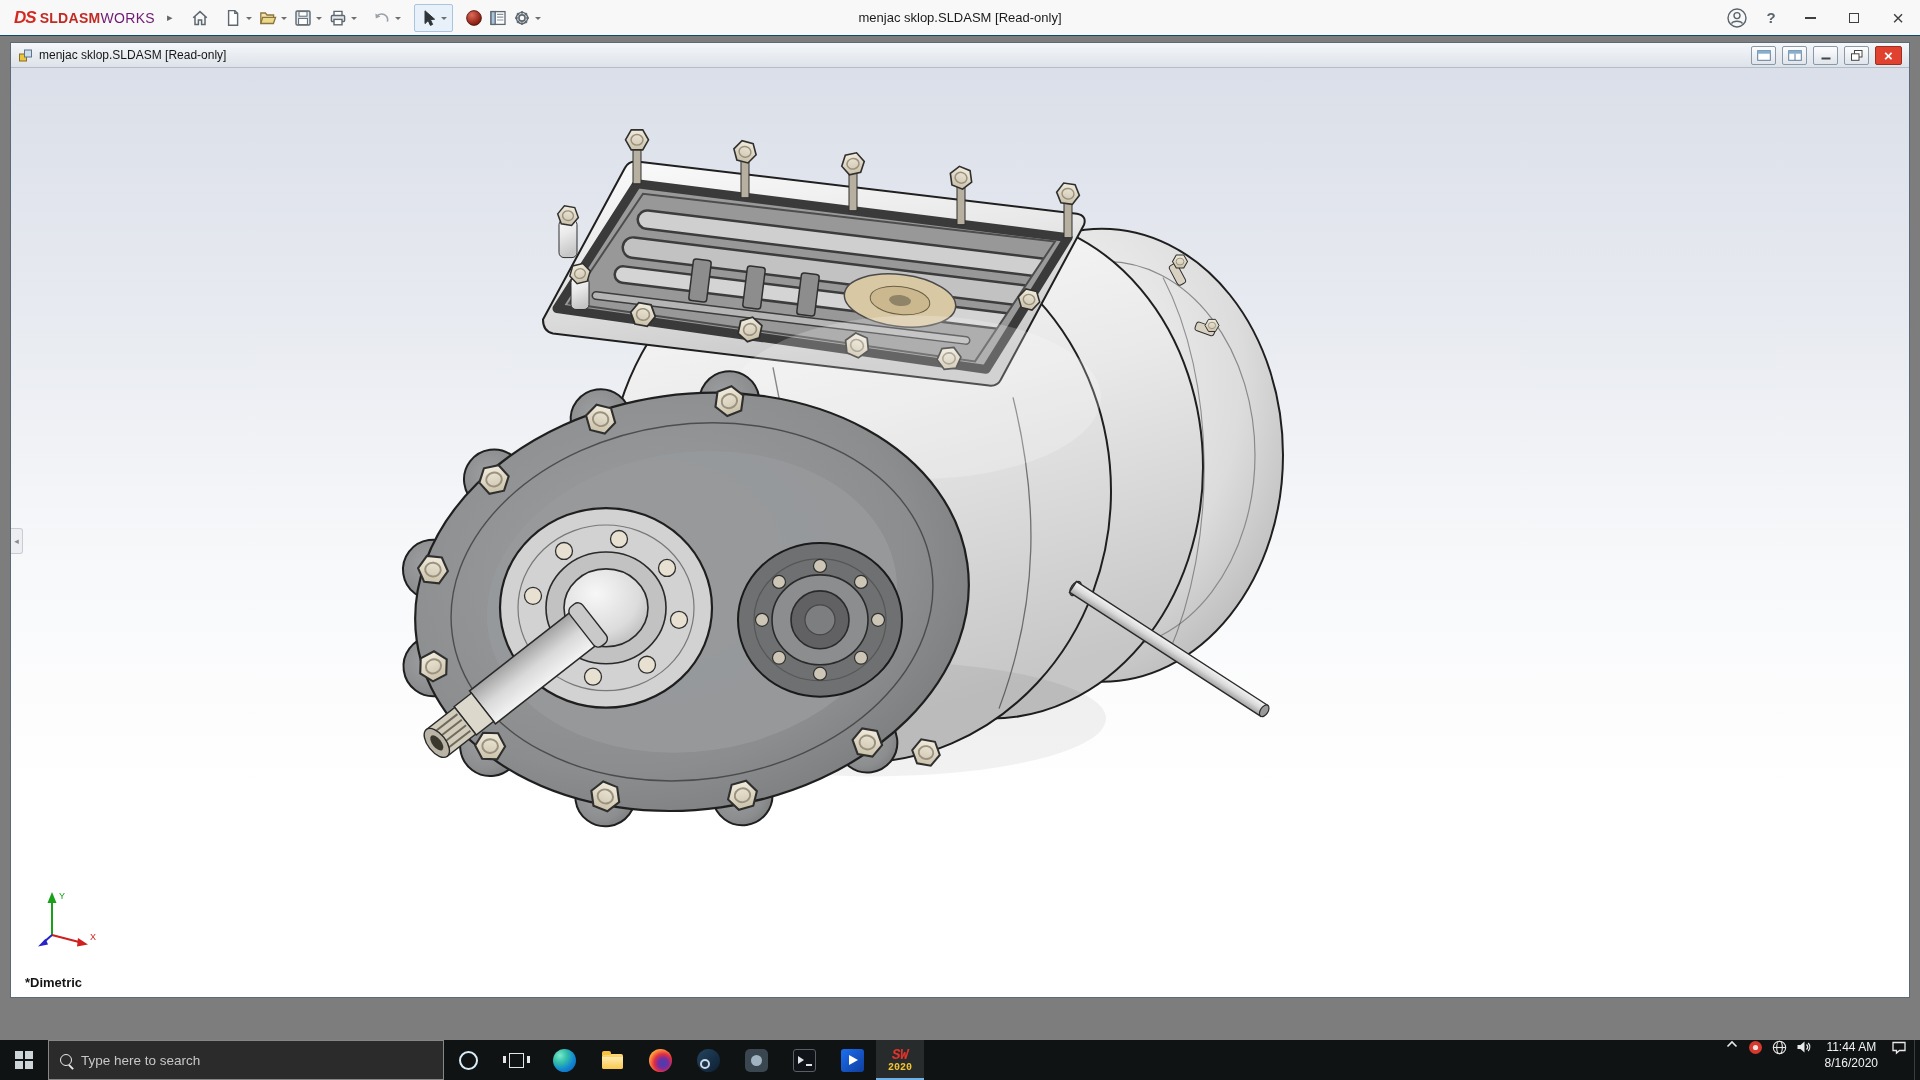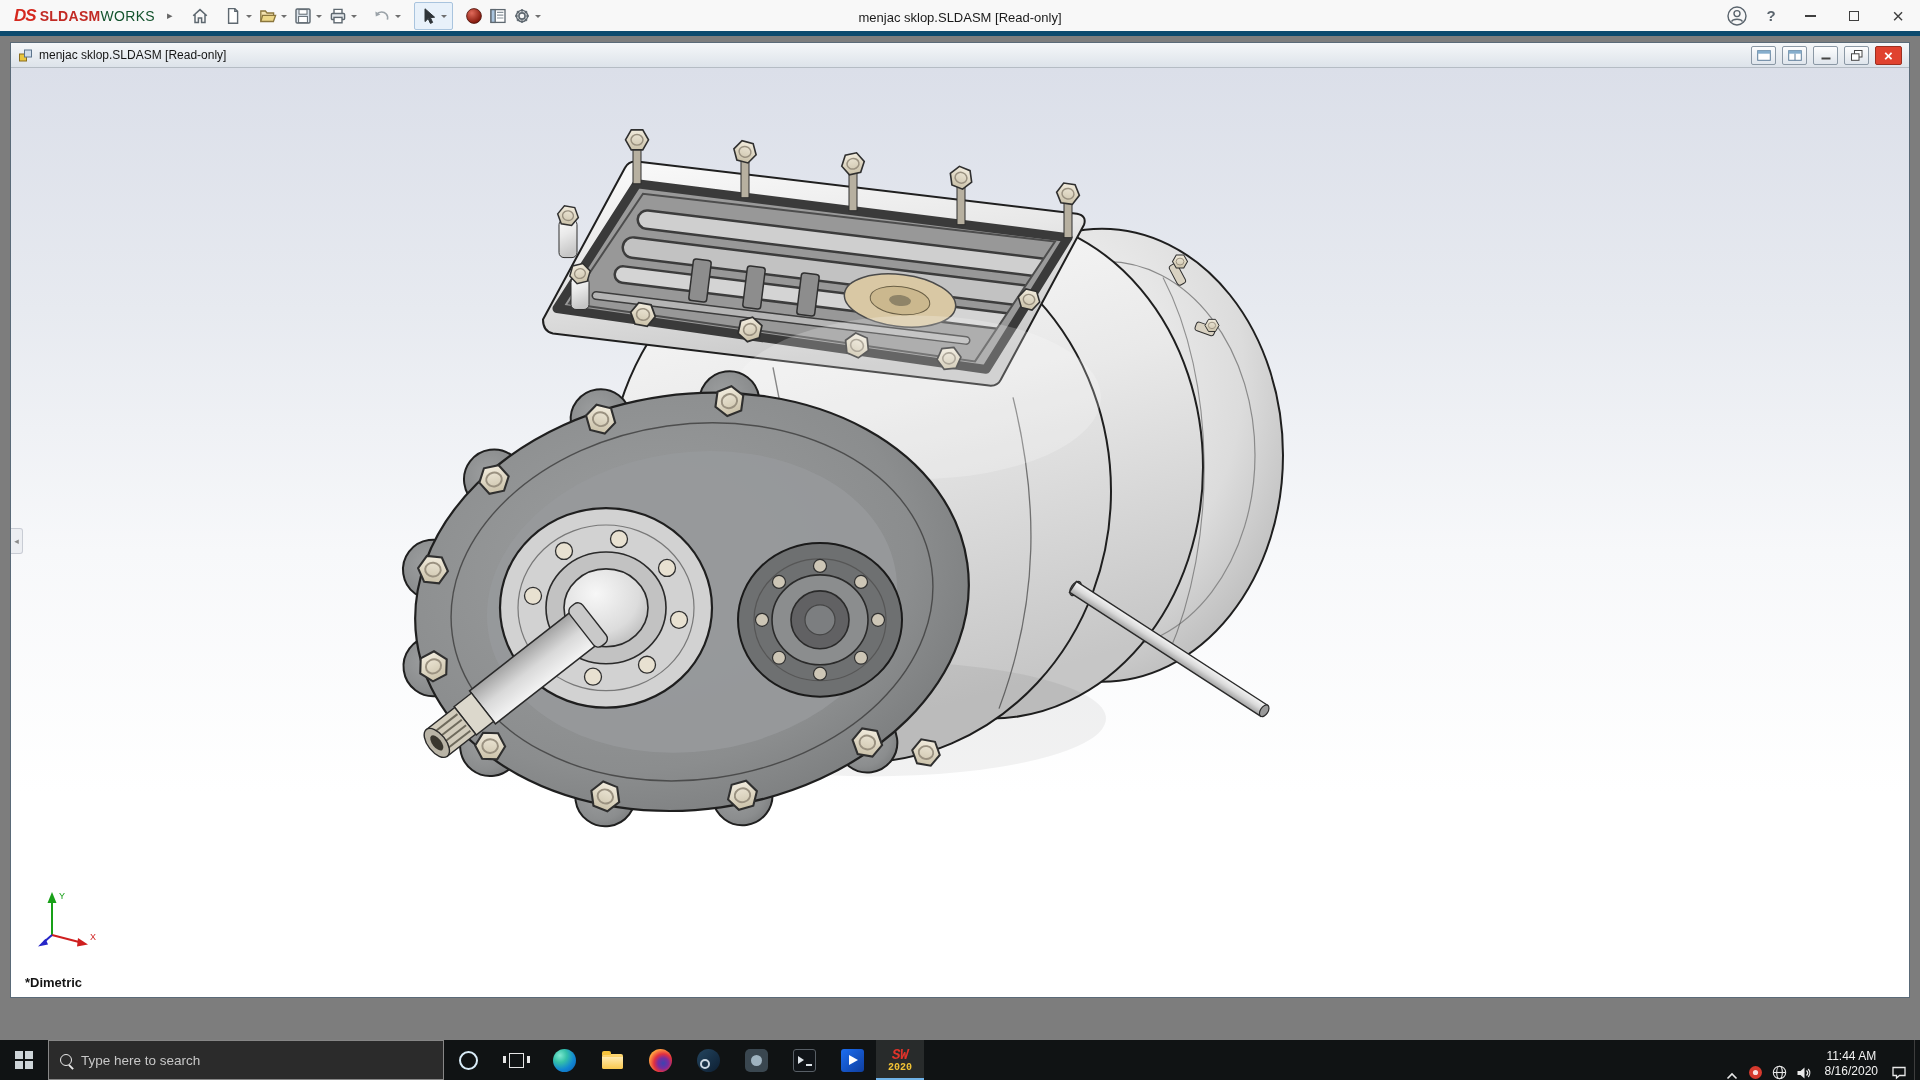--- a/index.html
+++ b/index.html
@@ -2,25 +2,25 @@
 <html><head>
 <meta charset="utf-8">
 <style>
   * { box-sizing: border-box; margin: 0; padding: 0; }
   html,body { width:1920px; height:1080px; overflow:hidden; }
   body { font-family:"Liberation Sans", sans-serif; background:#7d7d7d; position:relative; user-select:none; }
   button { font-family:inherit; cursor:default; }
 
   
   .app-titlebar { position:absolute; top:0; left:0; right:0; height:36px; background:#f8f8f8;
-    border-bottom:5px solid #0c4a6e; display:flex; align-items:center; z-index:5; }
+    border-bottom:1px solid #0c4a6e; display:flex; align-items:center; z-index:5; }
   .brand { display:flex; align-items:baseline; padding:0 4px 0 14px; }
   .brand-logo { font-style:italic; font-weight:bold; font-size:17px; color:#d5281e; margin-right:4px; letter-spacing:-1px; }
   .brand-strong { font-weight:bold; font-size:14px; color:#c22a24; letter-spacing:.3px; }
-  .brand-light { font-weight:normal; font-size:14px; color:#14532d; letter-spacing:.3px; }
+  .brand-light { font-weight:normal; font-size:14px; color:#701a75; letter-spacing:.3px; }
   .menu-expand { border:none; background:none; color:#666; font-size:11px; padding:2px 8px; }
   .toolbar { display:flex; align-items:center; margin-left:8px; }
   .tb-group { display:flex; align-items:center; margin-right:9px; }
   .tb-btn { display:flex; align-items:center; border:1px solid transparent; background:none; padding:2px 1px; height:28px; border-radius:2px; }
   .tb-btn.active { border-color:#a9c4de; background:#e8f1fa; padding:2px 3px; }
   .caret { width:0; height:0; border:3.5px solid transparent; border-top-color:#6f6f6f; margin:4px 2px 0 3px; }
   .app-title { position:absolute; left:50%; top:0; transform:translateX(-50%); line-height:36px; font-size:13px; color:#1b1b1b; white-space:nowrap; }
   .titlebar-right { margin-left:auto; display:flex; align-items:center; height:100%; }
   .tb-round { width:34px; height:100%; border:none; background:none; display:flex; align-items:center; justify-content:center; }
   .help-glyph { font-size:15px; font-weight:bold; color:#5a646d; }
@@ -81,21 +81,21 @@
   .ic-dark::after { content:''; position:absolute; left:6px; top:6px; right:6px; bottom:6px; border-radius:50%; background:#9fb3c0; }
   .ic-term { width:23px; height:23px; background:#101418; border:1px solid #585f66; border-radius:3px; position:relative; }
   .ic-term::before { content:''; position:absolute; left:4px; top:6px; border:4px solid transparent; border-left:6px solid #dfe5ea; }
   .ic-term::after { content:''; position:absolute; left:12px; bottom:5px; width:6px; height:2px; background:#dfe5ea; }
   .ic-media { width:23px; height:23px; background:linear-gradient(135deg,#1c6ef2,#0f3e9e); border-radius:3px; position:relative; }
   .ic-media::after { content:''; position:absolute; left:8px; top:6px; border-top:5.5px solid transparent; border-bottom:5.5px solid transparent; border-left:9px solid #fff; }
   .ic-sw { display:flex; flex-direction:column; align-items:center; gap:1px; }
   .sw-mark { font-weight:bold; font-style:italic; font-size:14px; color:#e0332a; line-height:1; letter-spacing:-0.5px; }
   .sw-year { font-size:10px; color:#f2c335; font-weight:bold; line-height:1; }
   .tray { margin-left:auto; display:flex; align-items:center; }
-  .tray-btn { width:24px; height:40px; border:none; background:none; display:flex; align-items:flex-end; justify-content:center; }
+  .tray-btn { width:24px; height:40px; border:none; background:none; display:flex; align-items:flex-start; justify-content:center; }
   .clock { color:#f2f2f2; font-size:12px; line-height:1.3; text-align:center; padding:0 9px; white-space:nowrap; }
   .show-desktop { width:6px; align-self:stretch; border-left:1px solid #3d3d3d; margin-left:3px; }
 </style>
 </head>
 <body>
 
 <header class="app-titlebar">
   <div class="brand">
     <span class="brand-logo">DS</span>
     <span class="brand-strong">SLDASM</span>

